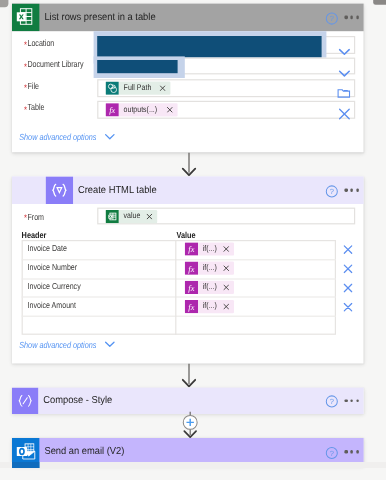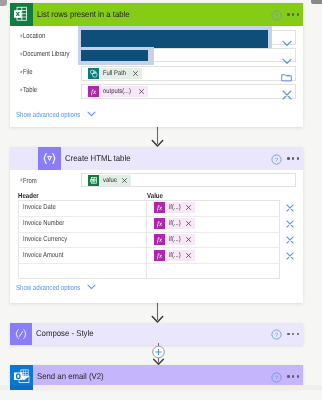--- a/index.html
+++ b/index.html
@@ -7,38 +7,38 @@
 .card{position:absolute;left:10px;width:293px;background:#ffffff;box-shadow:0 0.3px 0.9px rgba(0,0,0,.10),0 1.2px 3.2px rgba(0,0,0,.11);}
 .chdr{display:flex;align-items:center;height:23px;position:relative;}
 .cicon{width:23px;height:23px;flex:0 0 23px;display:block;}
 .ctitle{font-size:8.4px;color:#242424;margin-left:4px;flex:1;white-space:nowrap;line-height:10px;transform:scaleX(0.93) translateY(-1.5px);transform-origin:left center;}
 .helpic{width:11px;height:11px;flex:0 0 11px;margin-right:5.5px;display:block;line-height:0;position:relative;top:0.5px;}
 .dots{display:flex;gap:2.3px;margin-right:4px;flex:0 0 auto;align-items:center;}
 .dots i{width:2.4px;height:2.4px;background:#5f5d5b;border-radius:50%;display:block;}
 .lbl{position:absolute;font-size:7.4px;color:#3b3a39;white-space:nowrap;line-height:9px;z-index:5;transform:scaleX(0.80);transform-origin:left center;}
 .req{color:#d13438;font-size:8px;position:relative;top:1.5px;margin-right:0.5px;font-family:"Liberation Sans",sans-serif;}
 .inp{position:absolute;border:1px solid #e3e1df;background:#fff;box-sizing:border-box;}
-.link{font-size:7.4px;color:#5694f2;position:absolute;display:flex;align-items:center;gap:4px;white-space:nowrap;line-height:9px;}
+.link{font-size:7.4px;color:#5694f2;position:absolute;display:flex;align-items:center;gap:4px;white-space:nowrap;line-height:9px;font-style:italic;}
 .link>span:first-child{display:block;transform:scaleX(0.82);transform-origin:left center;margin-right:-11px;}
 .chip{position:absolute;display:flex;align-items:center;height:11px;border-radius:1px;box-sizing:border-box;}
 .chipic{width:11px;height:11px;flex:0 0 11px;display:block;line-height:0;}
 .chiptx{font-size:6.8px;color:#323130;margin:0 3px 0 4px;white-space:nowrap;line-height:11px;transform:scaleX(0.86);transform-origin:left center;}
 .chipx{width:5px;height:5px;flex:0 0 5px;margin-right:4px;display:block;line-height:0;}
 .arrow{position:absolute;line-height:0;}
 .thdr{font-size:7.2px;font-weight:bold;color:#242424;position:absolute;line-height:9px;transform:scaleX(0.85);transform-origin:left center;}
 .celltx{position:absolute;font-size:7.2px;color:#3b3a39;white-space:nowrap;line-height:9px;transform:scaleX(0.82);transform-origin:left center;}
 </style>
 </head>
 <body>
 
 <div style="position:absolute;left:-4px;top:-4px;width:11px;height:10px;background:#a19f9d;border-radius:3px;"></div>
 <div style="position:absolute;left:311px;top:-5px;width:16px;height:9px;background:#8a8886;border-radius:2px;"></div>
 
 <div class="card" style="top:3px;height:124px;">
-  <div class="chdr" style="background:#84cc16;">
+  <div class="chdr" style="background:#a3a3a3;">
     <span class="cicon">
       <svg viewBox="0 0 92 92" width="23" height="23">
         <rect width="92" height="92" fill="#107c41"></rect>
         <g fill="none" stroke="#ffffff" stroke-width="3.2">
           <rect x="28" y="17" width="38" height="52"></rect>
           <path d="M47 17 V69"></path>
           <path d="M28 30 H66 M28 43 H66 M28 56 H66"></path>
         </g>
         <rect x="16" y="29" width="30" height="30" fill="#ffffff"></rect>
         <path d="M23 36 h5.2 l2.8 5.2 l2.8 -5.2 h5.2 l-5.4 8 l5.6 8 h-5.4 l-2.8 -5.3 l-2.8 5.3 h-5.4 l5.6 -8 z" fill="#107c41"></path>

